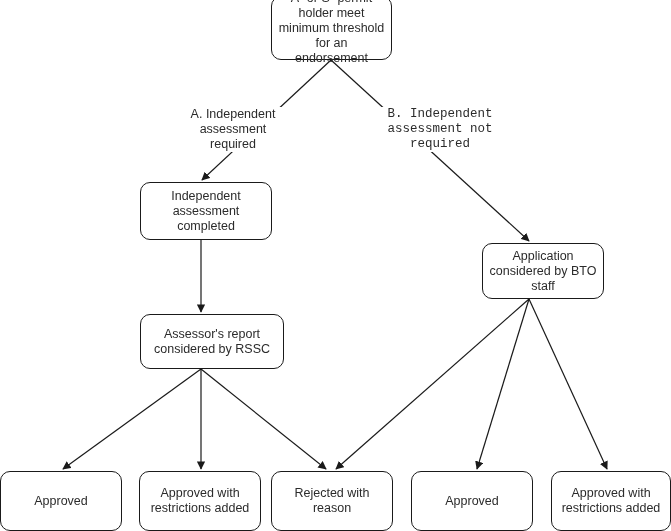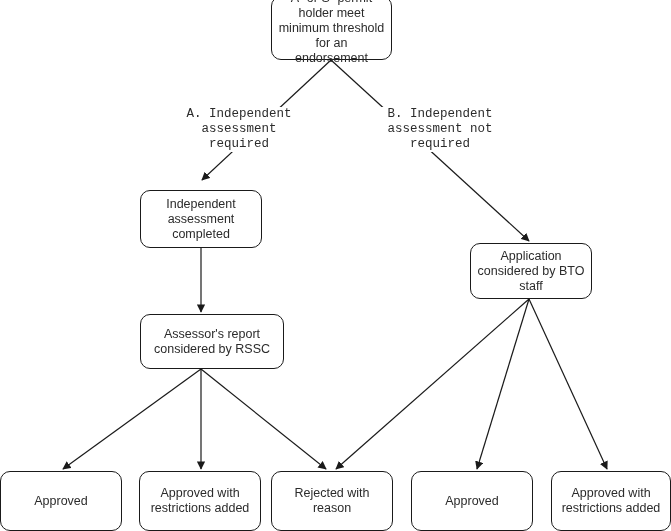--- a/index.html
+++ b/index.html
@@ -78,33 +78,33 @@
       <line x1="529" y1="299" x2="336" y2="469"></line>
 
       <line x1="529" y1="299" x2="477" y2="469"></line>
 
       <line x1="529" y1="299" x2="607" y2="469"></line>
     </g>
   </svg>
 
   <div class="node" style="left:271px;top:-4px;width:121px;height:64px;">A- or S- permit holder meet minimum threshold for an endorsement</div>
 
-  <div class="node" style="left:140px;top:182px;width:122px;height:58px;margin-top:8px;">Independent assessment completed</div>
+  <div class="node" style="left:140px;top:182px;width:132px;height:58px;">Independent assessment completed</div>
 
   <div class="node" style="left:140px;top:314px;width:144px;height:55px;">Assessor's report considered by RSSC</div>
 
-  <div class="node" style="left:470px;top:243px;width:122px;height:56px;">Application considered by BTO staff</div>
+  <div class="node" style="left:482px;top:243px;width:122px;height:56px;">Application considered by BTO staff</div>
 
   <div class="node" style="left:0px;top:471px;width:122px;height:60px;">Approved</div>
 
   <div class="node" style="left:139px;top:471px;width:122px;height:60px;">Approved with restrictions added</div>
 
   <div class="node" style="left:271px;top:471px;width:122px;height:60px;">Rejected with reason</div>
 
   <div class="node" style="left:411px;top:471px;width:122px;height:60px;">Approved</div>
 
   <div class="node" style="left:551px;top:471px;width:120px;height:60px;">Approved  with restrictions added</div>
 
-  <div class="edge-label" style="left:184px;top:107px;width:110px;font-family:Liberation Mono, monospace;">A. Independent assessment required</div>
+  <div class="edge-label" style="left:178px;top:107px;width:110px;">A. Independent assessment required</div>
 
   <div class="edge-label" style="left:381px;top:107px;width:118px;font-family:Liberation Mono, monospace;">B. Independent assessment not required</div>
 
 </div>
 
 </body></html>

